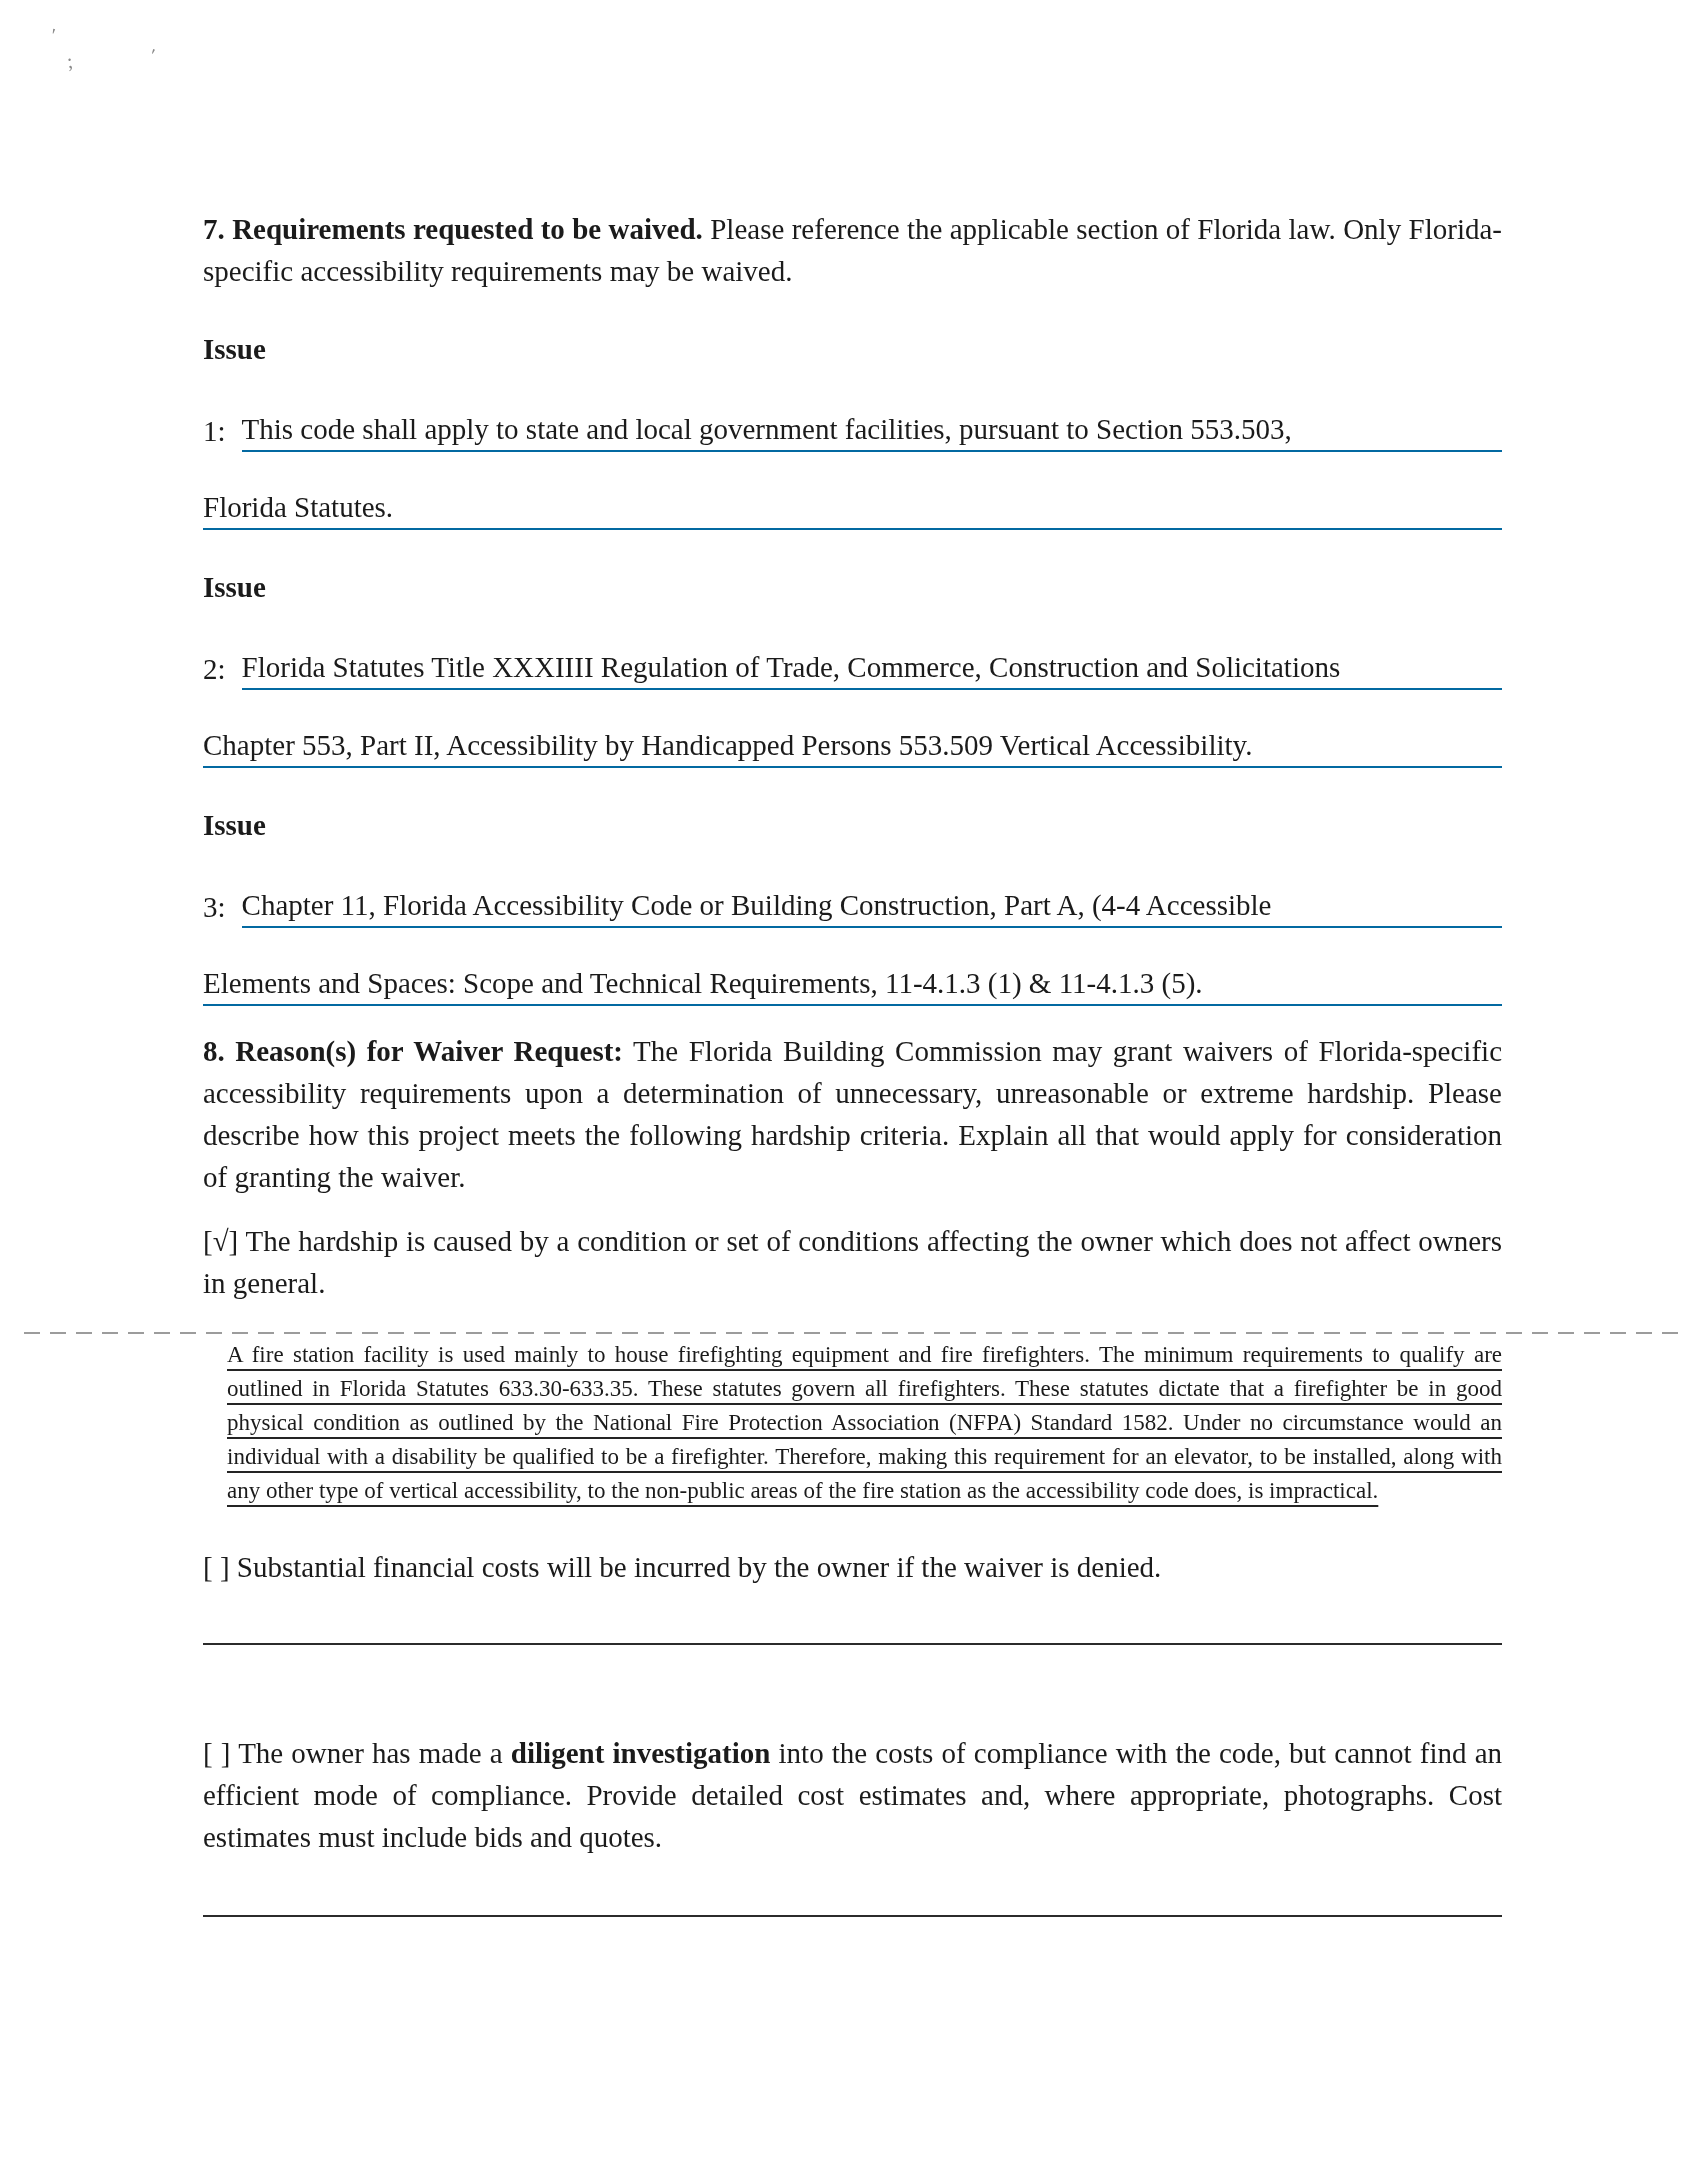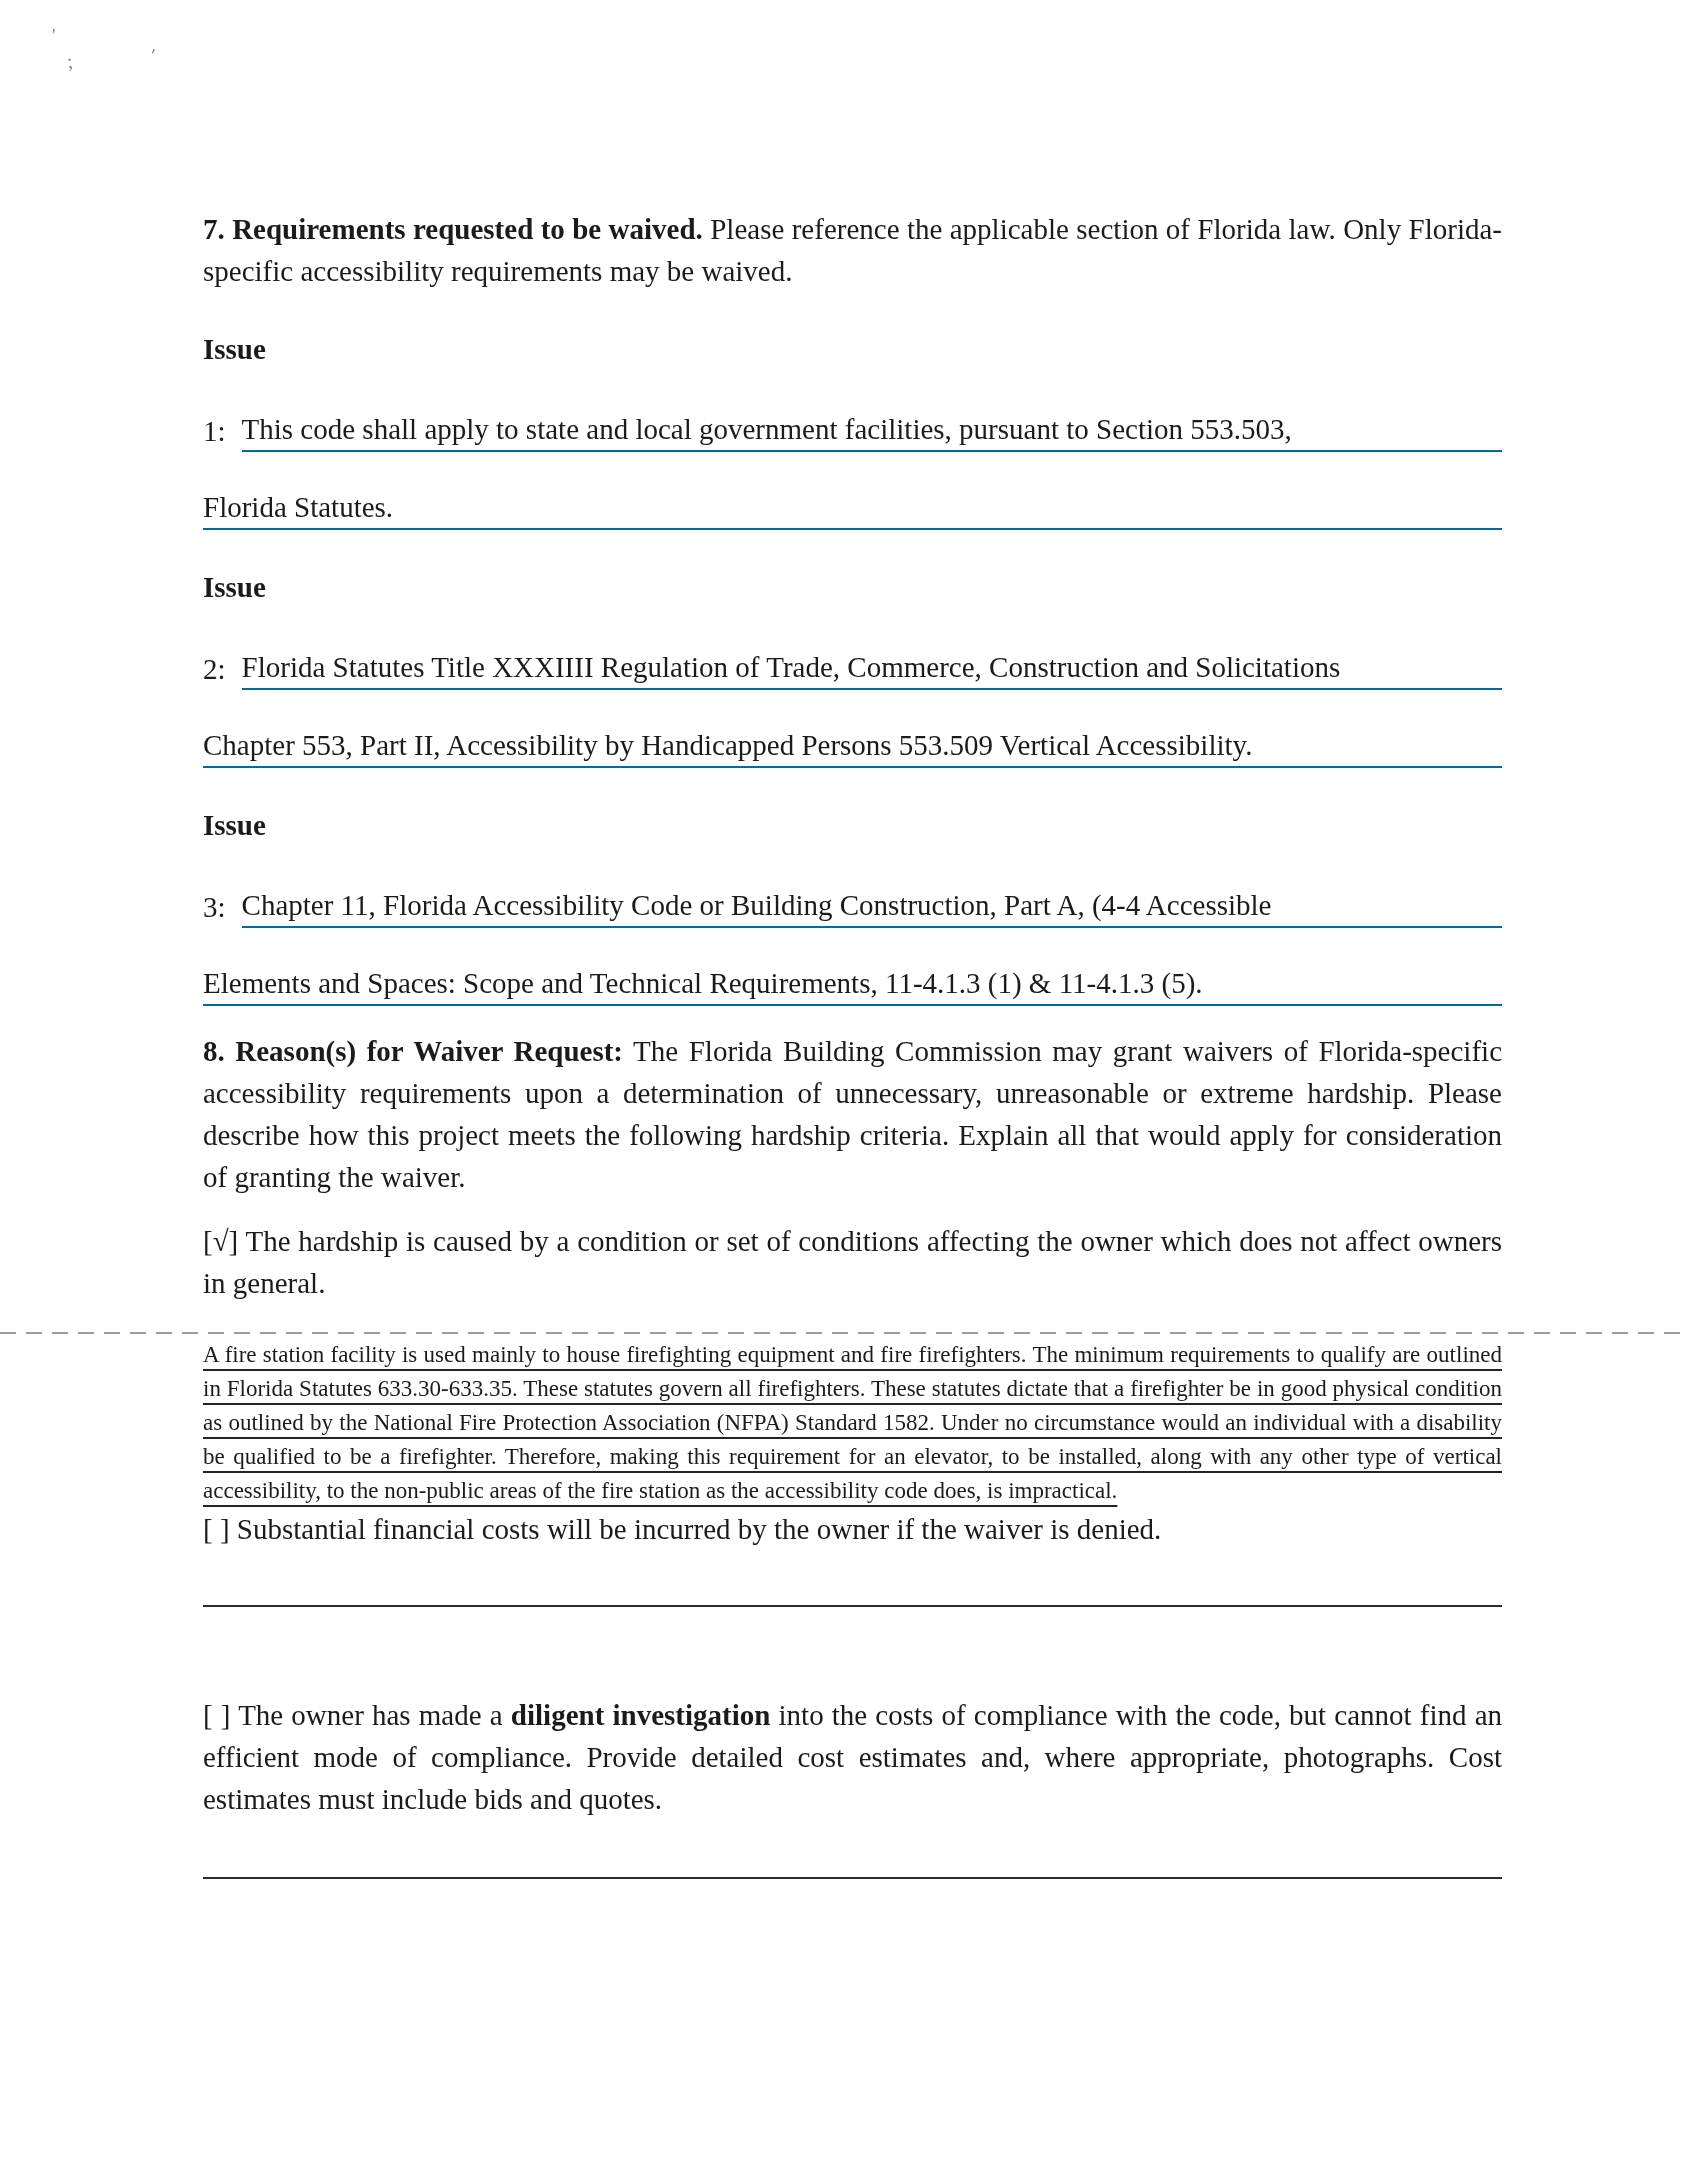--- a/index.html
+++ b/index.html
@@ -28,24 +28,24 @@
   .issue-num { flex: 0 0 auto; padding-right: 16px; }
   .issue-fill {
     flex: 1 1 auto;
     border-bottom: 2px solid #0369a1;
     white-space: nowrap;
     overflow: visible;
   }
   .sec8 { margin-top: 24px; }
   .criterion { text-align: justify; }
   .crit-1 { margin-top: 22px; }
-  .crit-2 { }
+  .crit-2 { margin-top: 38px; }
   .crit-3 { margin-top: 87px; }
   .marker { display: inline; }
-  .answer-wrap { position: relative; margin-top: 34px; }
+  .answer-wrap { position: relative; margin-top: 34px; margin-left: 24px; }
   .answer-artifact {
     position: absolute;
     top: -6px;
     left: -203px;
     width: 1683px;
     height: 2px;
     background: repeating-linear-gradient(90deg, #9c9c9c 0 16px, transparent 16px 26px);
   }
   .answer {
     font-size: 23px;

